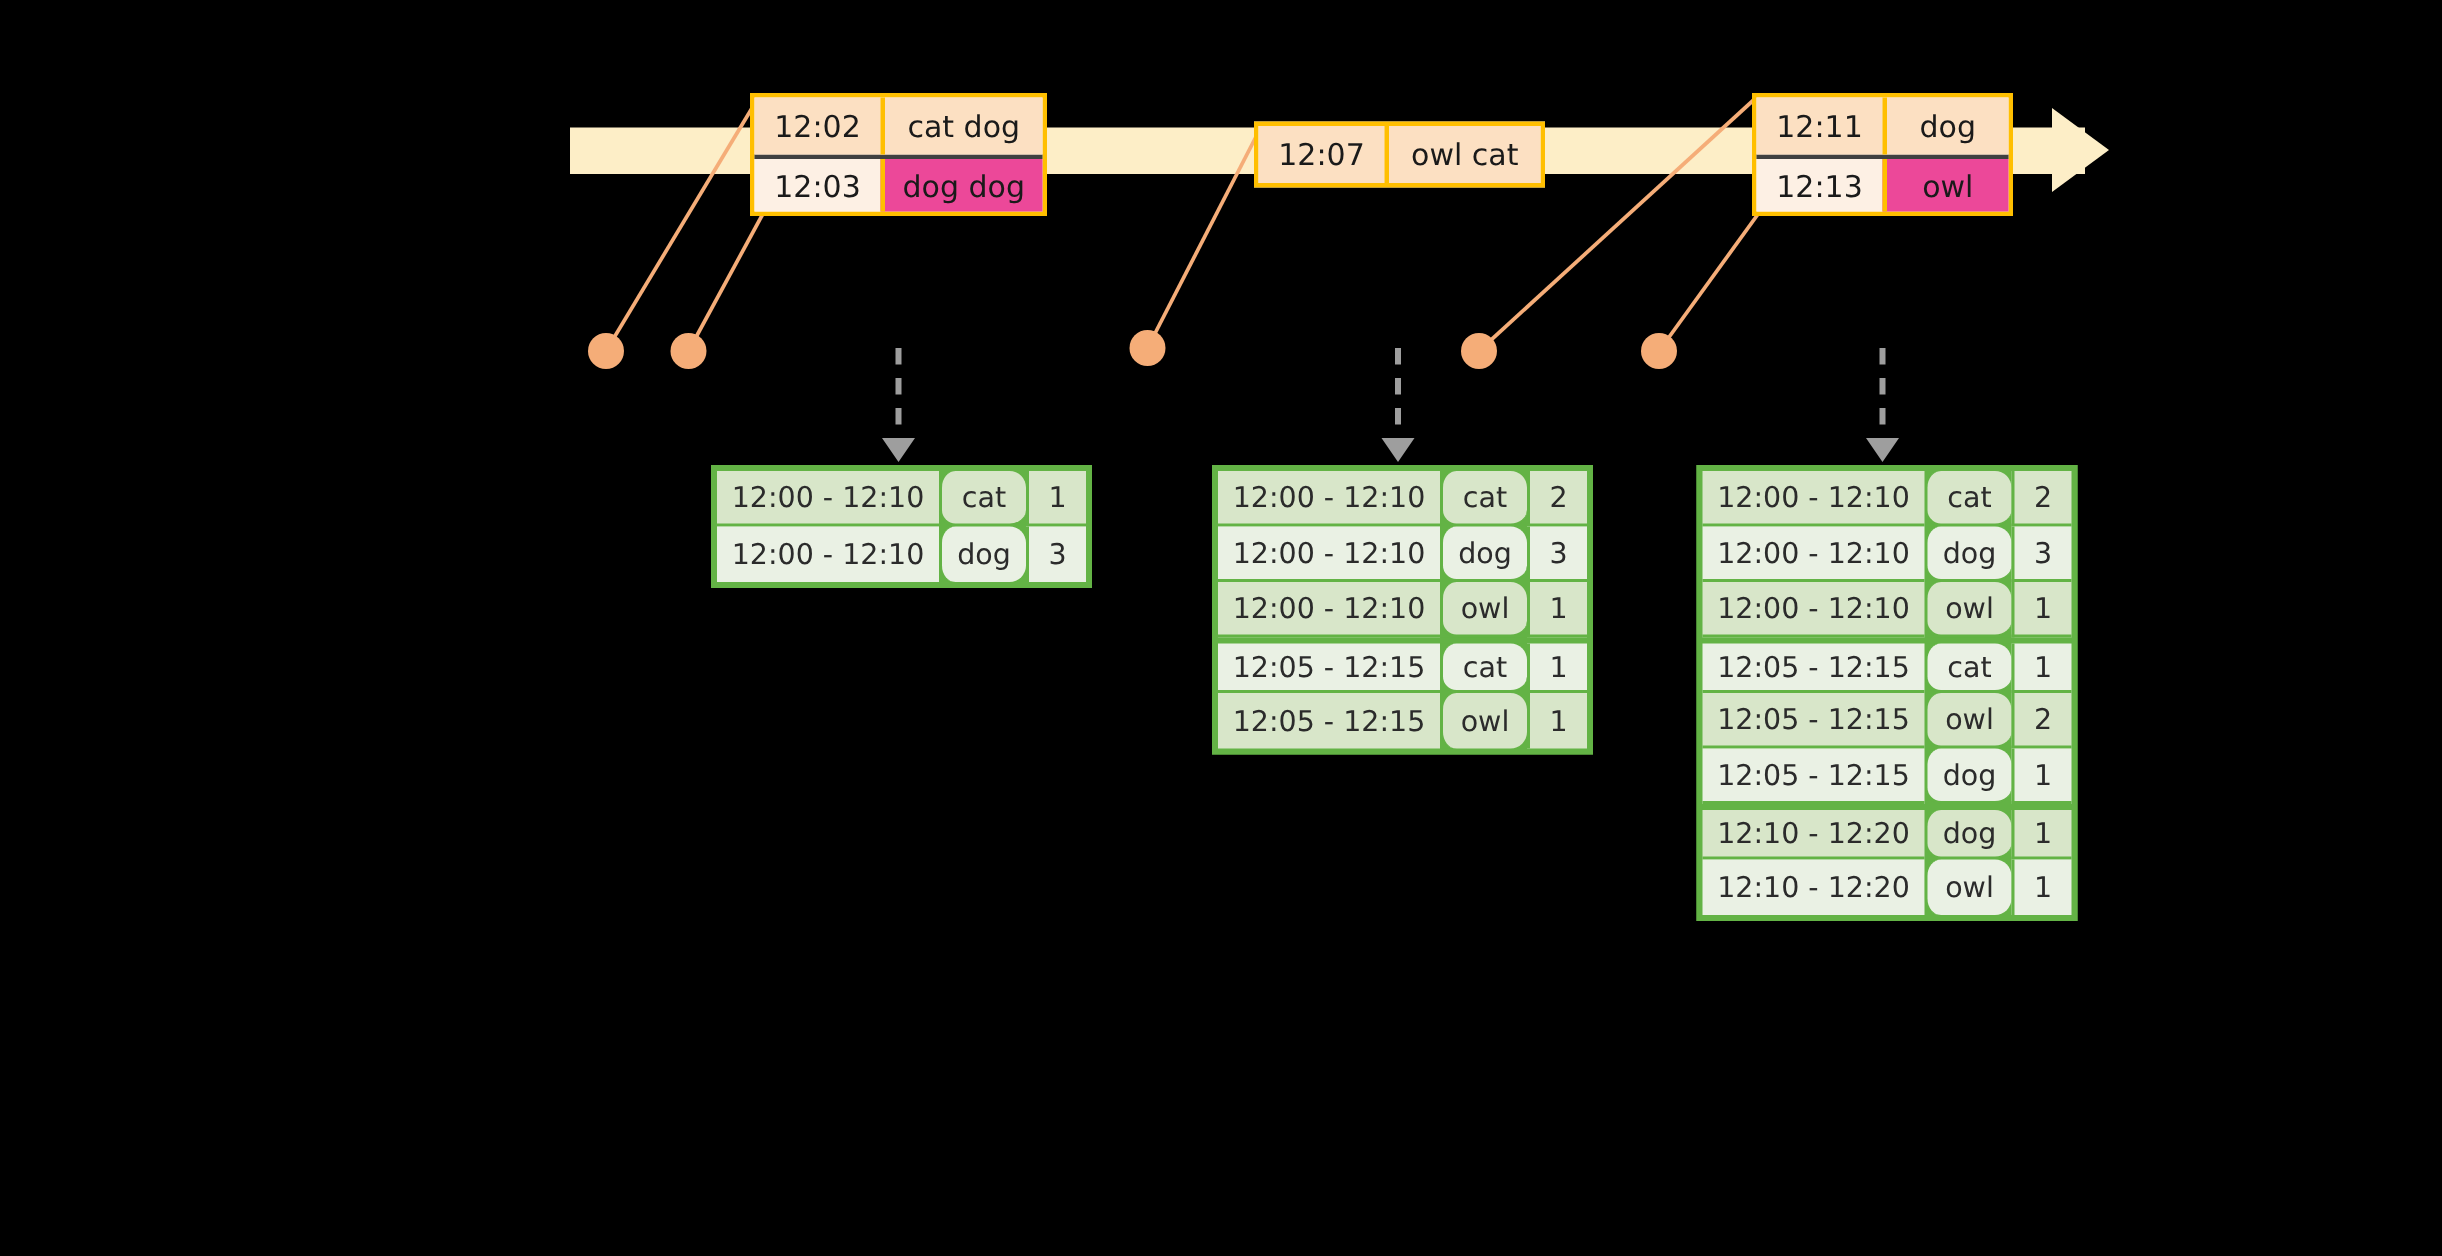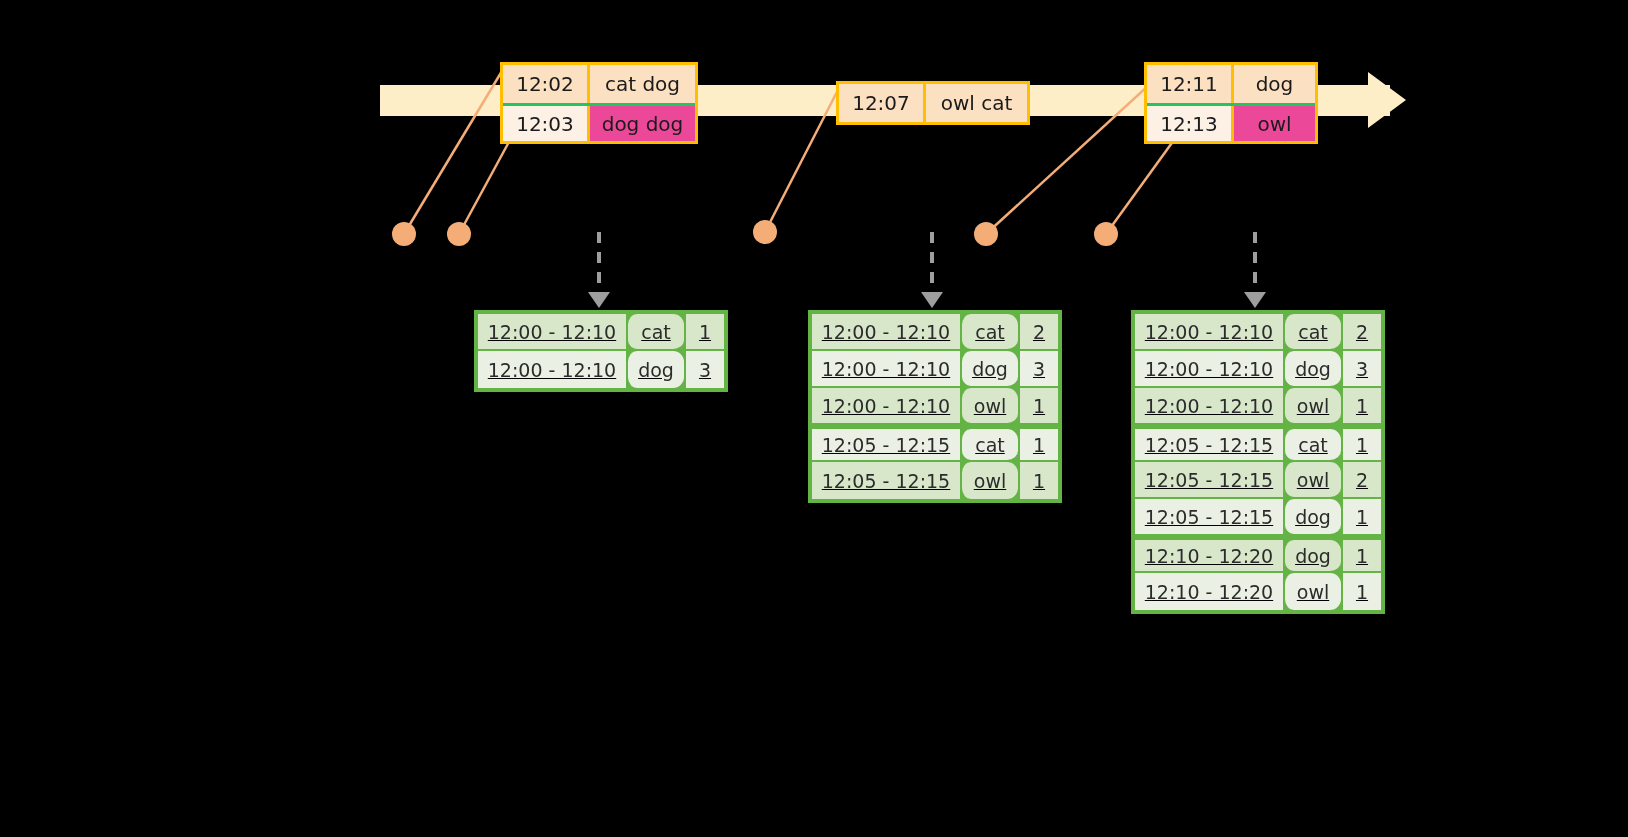--- a/index.html
+++ b/index.html
@@ -45,21 +45,21 @@
     border: 3px solid #ffbf00;
     box-sizing: border-box;
     background: #fff3e2;
   }
   .event-row {
     display: flex;
     height: 38px;
     box-sizing: border-box;
   }
   .event-row + .event-row {
-    border-top: 3px solid #22c55e;
+    border-top: 3px solid #404040;
   }
   .event-row.shade .ev-time,
   .event-row.shade .ev-val {
     background: #fce0c2;
   }
   .ev-time {
     width: 84px;
     display: flex;
     align-items: center;
     justify-content: center;
@@ -95,21 +95,20 @@
   .result-table {
     position: absolute;
     border: 4px solid #63b345;
     box-sizing: border-box;
     background: #63b345;
   }
   .rt-row {
     display: flex;
     height: 37px;
     box-sizing: border-box;
-    text-decoration: underline;
   }
   .rt-row.group-start {
     border-top: 4px solid #63b345;
   }
   .rt-row:first-child.group-start {
     border-top: 0;
   }
   .rt-cell {
     display: flex;
     align-items: center;
@@ -176,21 +175,21 @@
         <div class="ev-time">12:03</div>
         <div class="ev-val">dog dog</div>
       </div>
     </div>
   <div class="event-box" id="ev-box-1" style="left:836px; top:81px; width:194px;">
       <div class="event-row shade">
         <div class="ev-time">12:07</div>
         <div class="ev-val">owl cat</div>
       </div>
     </div>
-  <div class="event-box" id="ev-box-2" style="left:1144px; top:62px; width:174px;">
+  <div class="event-box" id="ev-box-2" style="left:1168px; top:62px; width:174px;">
       <div class="event-row shade">
         <div class="ev-time">12:11</div>
         <div class="ev-val">dog</div>
       </div>
       <div class="event-row">
         <div class="ev-time">12:13</div>
         <div class="ev-val">owl</div>
       </div>
     </div>
 

